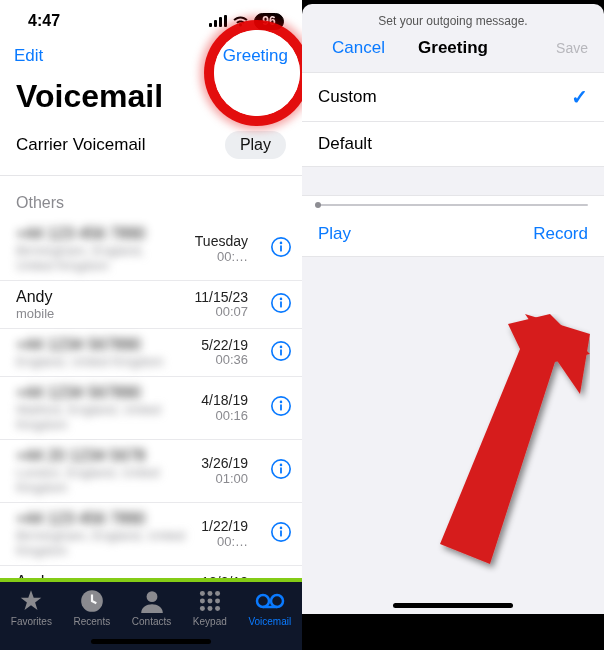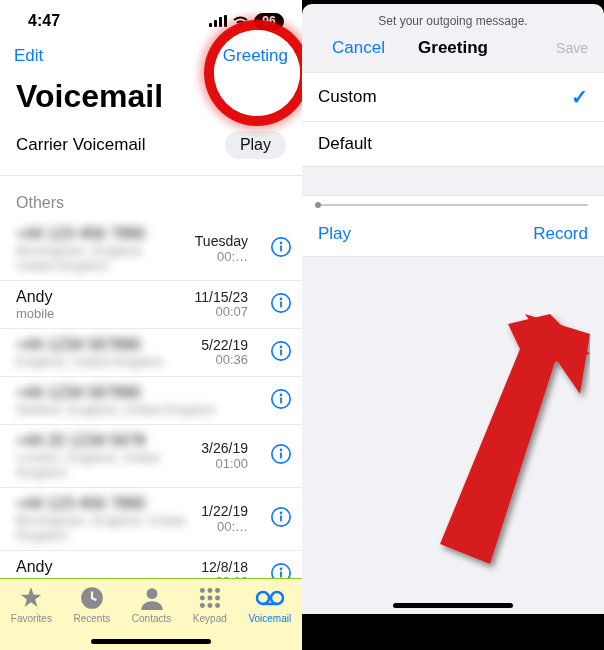--- a/index.html
+++ b/index.html
@@ -22,21 +22,21 @@
   .others-hdr{font-size:16px;color:#8a8a8f;padding:18px 16px 6px 16px;}
   .vm-list{}
   .vm-row{display:flex;align-items:center;padding:7px 10px 7px 16px;border-bottom:1px solid #e9e9ec;gap:12px;}
   .vm-row .meta{flex:1;min-width:0;}
   .vm-row .meta .nm{font-size:16px;color:#111;}
   .vm-row .meta .sub{font-size:13px;color:#8a8a8f;}
   .vm-row .dt{text-align:right;font-size:14px;line-height:1.15;color:#222;padding-right:4px;}
   .vm-row .dt .dur{font-size:13px;color:#8a8a8f;}
   .vm-row .info{margin-left:6px;}
   .blur{filter:blur(4px);color:#bfbfc5;}
-  .tabbar{position:absolute;left:0;right:0;bottom:0;height:72px;background:#fef9c3;border-top:1px solid #84cc16;display:flex;align-items:flex-start;justify-content:space-around;padding-top:6px;}
+  .tabbar{position:absolute;left:0;right:0;bottom:0;height:72px;background:#0f172a;border-top:4px solid #84cc16;display:flex;align-items:flex-start;justify-content:space-around;padding-top:6px;}
   .tab{display:flex;flex-direction:column;align-items:center;font-size:10px;color:#8a8a8f;gap:2px;}
   .tab.active{color:#0a7aff;}
   .tab svg{fill:currentColor;}
   .home-ind{position:absolute;bottom:6px;left:50%;transform:translateX(-50%);width:120px;height:5px;background:#000;border-radius:3px;}
   
   .notchB{height:40px;background:#000;color:#fff;display:flex;align-items:center;justify-content:space-between;padding:0 18px 0 28px;font-size:16px;font-weight:600;}
   .notchB .sicons{display:flex;align-items:center;gap:5px;font-size:13px;font-weight:500;}
   .pill{display:inline-flex;align-items:center;justify-content:center;border:1.3px solid currentColor;border-radius:10px;padding:0 4px;font-size:12px;height:17px;min-width:30px;font-weight:600;}
   .sheet{background:#f2f2f6;flex:1;display:flex;flex-direction:column;height:calc(100% - 40px);position:relative;border-radius:10px 10px 0 0;margin-top:4px;}
   .hint{font-size:12px;color:#555;text-align:center;padding:10px 0 4px 0;}
@@ -143,20 +143,24 @@
               <circle cx="12" cy="12" r="10" fill="none" stroke="#0a7aff" stroke-width="1.8"></circle>
               <circle cx="12" cy="7.5" r="1.4" fill="#0a7aff"></circle>
               <rect x="11" y="10" width="2" height="7" rx="1" fill="#0a7aff"></rect>
             </svg></div>
         </div>
         <div class="vm-row">
           <div class="meta">
             <div class="nm blur">+44 1234 567890</div>
             <div class="sub blur">Watford, England, United Kingdom</div>
           </div>
+          <div class="dt">
+            <div>4/18/19</div>
+            <div class="dur">00:16</div>
+          </div>
           <div class="info"><svg class="info-svg" viewBox="0 0 24 24">
               <circle cx="12" cy="12" r="10" fill="none" stroke="#0a7aff" stroke-width="1.8"></circle>
               <circle cx="12" cy="7.5" r="1.4" fill="#0a7aff"></circle>
               <rect x="11" y="10" width="2" height="7" rx="1" fill="#0a7aff"></rect>
             </svg></div>
         </div>
         <div class="vm-row">
           <div class="meta">
             <div class="nm blur">+44 20 1234 5678</div>
             <div class="sub blur">London, England, United Kingdom</div>

